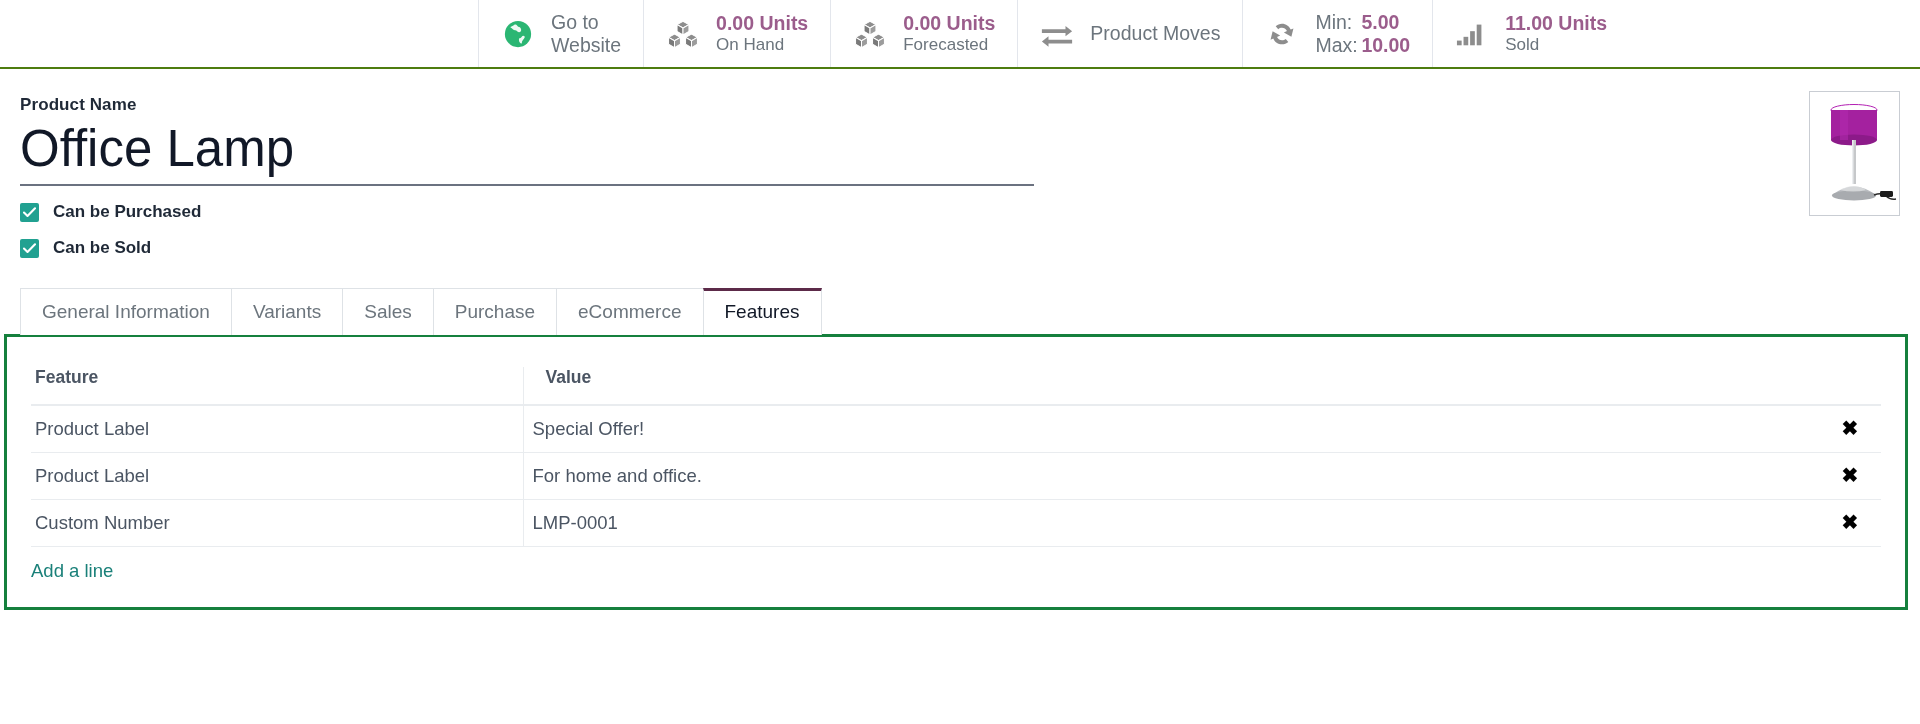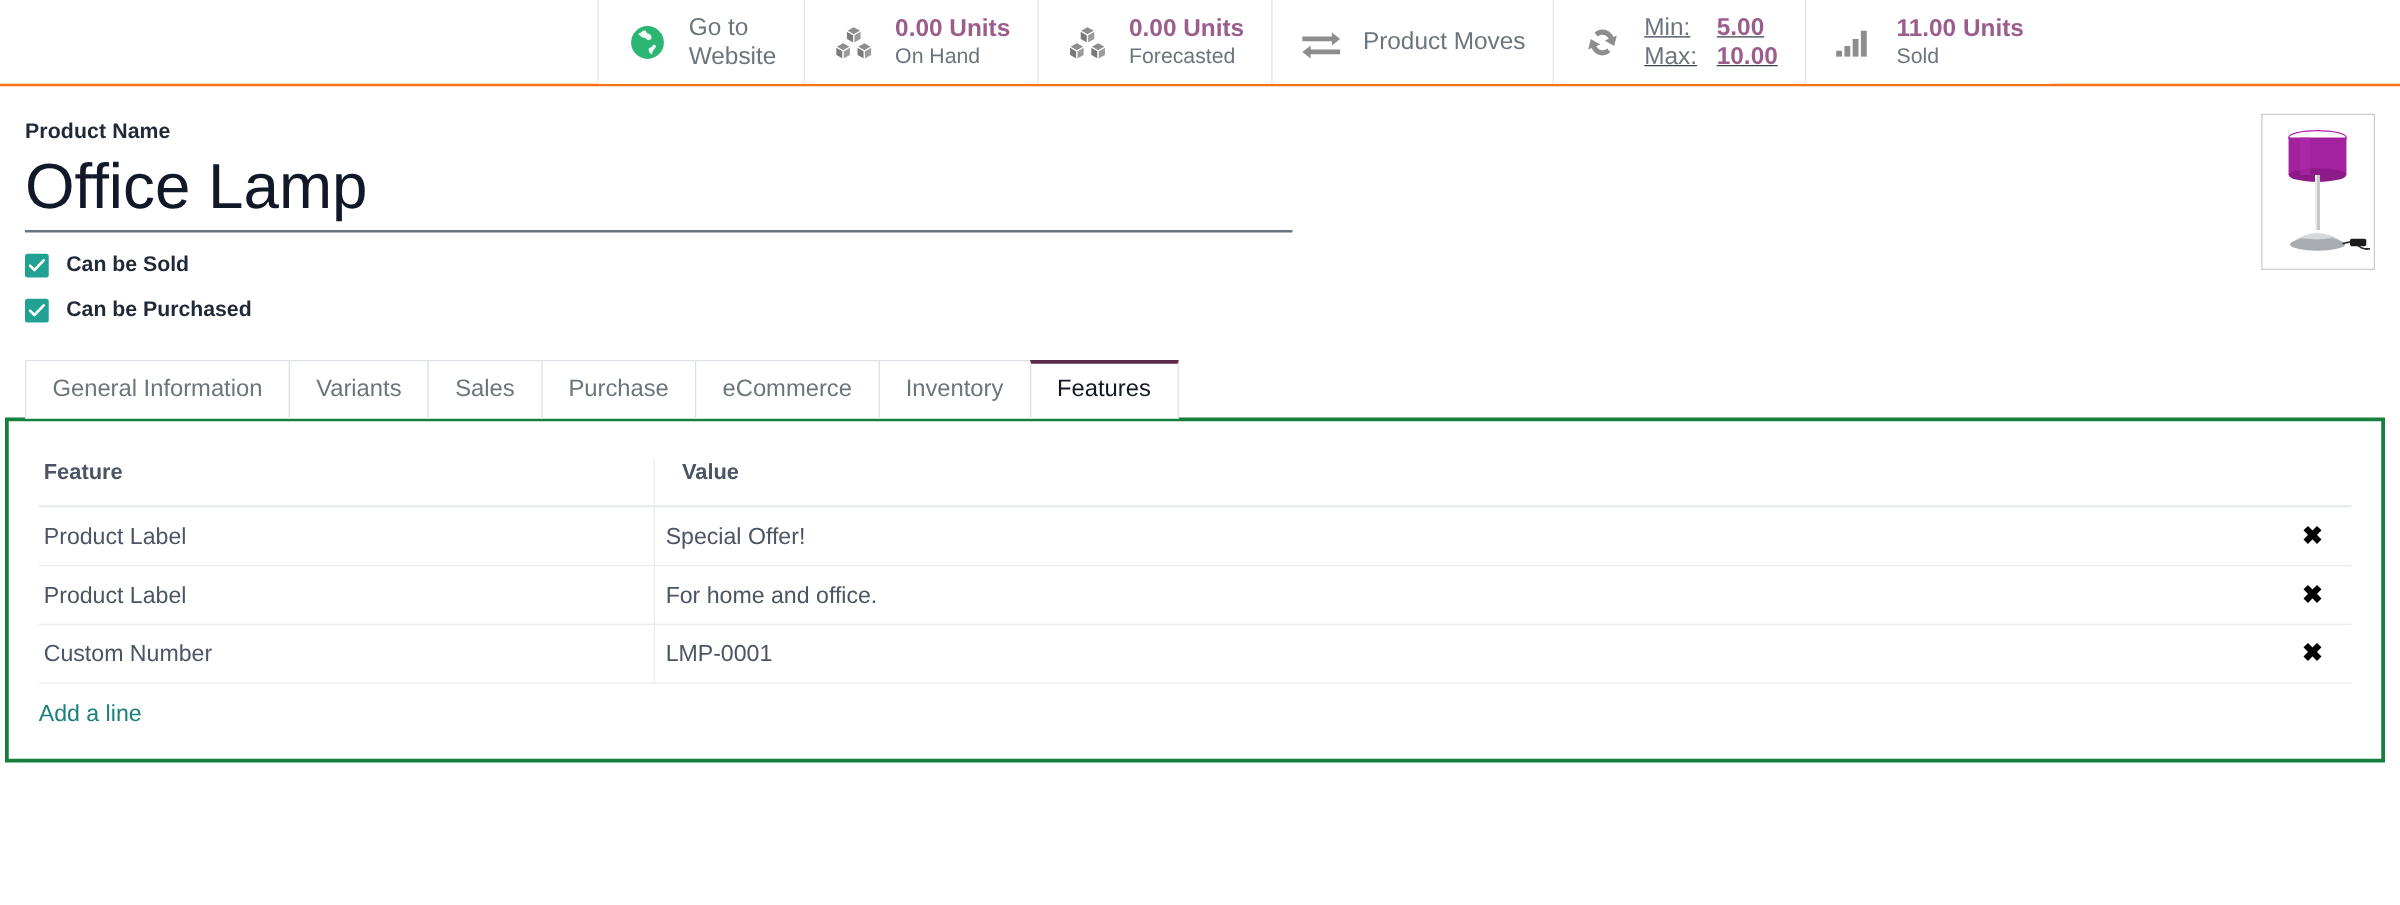--- a/index.html
+++ b/index.html
@@ -10,21 +10,21 @@
     font-family: "Liberation Sans", sans-serif;
     color: #374151;
     overflow: hidden;
   }
 
   
   .statbar {
     display: flex;
     align-items: stretch;
     height: 69px;
-    border-bottom: 2px solid #f97316;
+    border-bottom: 2px solid #4d7c0f;
     background: #fff;
   }
   .stat-spacer { flex: 0 0 478px; }
   .stat-btn {
     display: flex;
     align-items: center;
     gap: 16px;
     padding: 0 22px 0 22px;
     border-left: 1px solid #e3e6ec;
     cursor: pointer;
@@ -43,21 +43,21 @@
     color: #6c757d;
     font-size: 17px;
     white-space: nowrap;
   }
   .stat-plain {
     color: #6c757d;
     font-size: 19.5px;
     white-space: nowrap;
   }
   .minmax { display: flex; flex-direction: column; line-height: 1.18; }
-  .minmax-row { display: flex; gap: 12px; white-space: nowrap; text-decoration: underline; }
+  .minmax-row { display: flex; gap: 0; white-space: nowrap; }
   .minmax-lbl { color: #6c757d; font-size: 19.5px; width: 46px; }
   .minmax-val { color: #9b5d8c; font-size: 19.5px; font-weight: bold; }
 
   
   .sheet { position: relative; padding: 26px 20px 0 20px; }
 
   .label-product-name {
     font-size: 17px;
     font-weight: bold;
     color: #1f2937;
@@ -300,30 +300,30 @@
   <div class="name-field">
     <div class="name-value">Office Lamp</div>
   </div>
 
   <div class="checkrow">
     <span class="checkbox">
       <svg width="13" height="11" viewBox="0 0 13 11">
         <path d="M1 5.5L4.5 9 12 1.3" stroke="#ffffff" stroke-width="2.1" fill="none" stroke-linecap="round" stroke-linejoin="round"></path>
       </svg>
     </span>
-    <span class="checkrow-label">Can be Sold</span>
+    <span class="checkrow-label">Can be Purchased</span>
   </div>
 
   <div class="checkrow">
     <span class="checkbox">
       <svg width="13" height="11" viewBox="0 0 13 11">
         <path d="M1 5.5L4.5 9 12 1.3" stroke="#ffffff" stroke-width="2.1" fill="none" stroke-linecap="round" stroke-linejoin="round"></path>
       </svg>
     </span>
-    <span class="checkrow-label">Can be Purchased</span>
+    <span class="checkrow-label">Can be Sold</span>
   </div>
 
   <div class="thumb">
     <svg width="89" height="123" viewBox="0 0 89 123">
 
       <ellipse cx="44" cy="18" rx="23" ry="5.5" fill="#ffffff" stroke="#b31fb3" stroke-width="1"></ellipse>
       <path d="M21 18 L21 48 Q44 55 67 48 L67 18 Q44 24 21 18 Z" fill="#a4219f"></path>
       <rect x="21" y="18" width="46" height="30" fill="#a4219f"></rect>
       <ellipse cx="44" cy="48" rx="23" ry="5.5" fill="#8c1a89"></ellipse>
       <rect x="30" y="18" width="8" height="30" fill="#b32bae" opacity="0.55"></rect>
@@ -339,21 +339,20 @@
       <rect x="70" y="99" width="13" height="6" rx="1.4" fill="#1c1c1c"></rect>
     </svg>
   </div>
 
   <div class="tabs">
     <div class="tab">General Information</div>
     <div class="tab">Variants</div>
     <div class="tab">Sales</div>
     <div class="tab">Purchase</div>
     <div class="tab">eCommerce</div>
-    <div class="tab">Inventory</div>
     <div class="tab active">Features</div>
   </div>
 </div>
 
 <div class="panel">
   <div class="panel-inner">
     <table class="features">
       <thead>
         <tr>
           <th class="col-feature">Feature</th>

